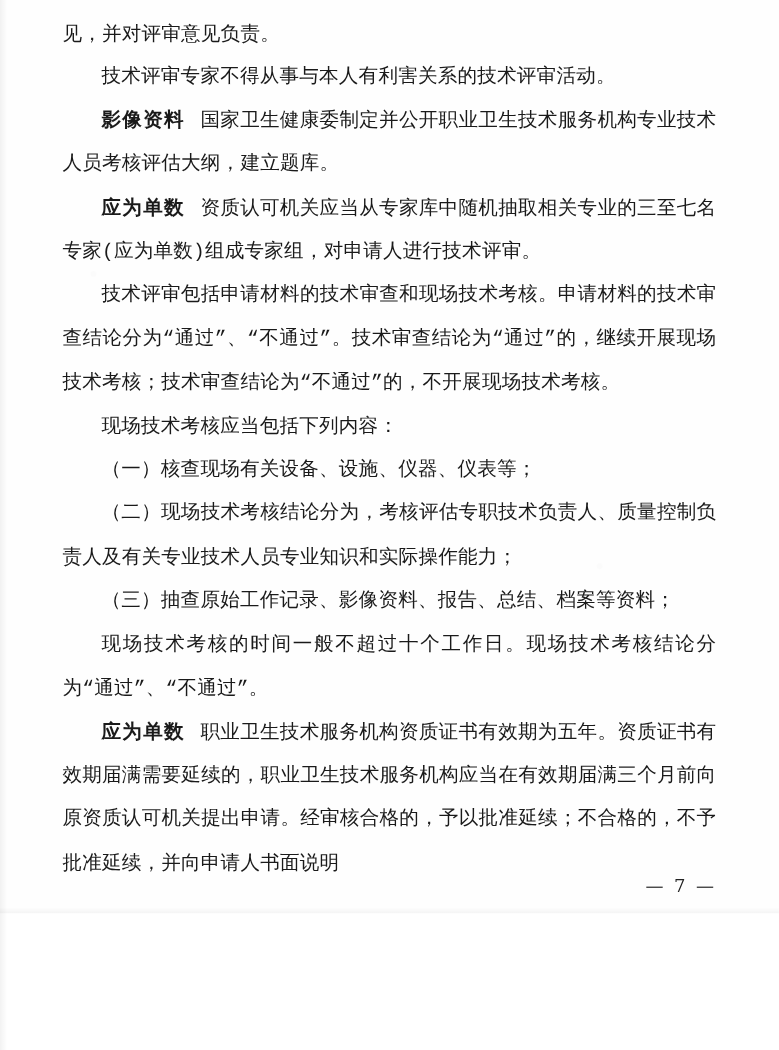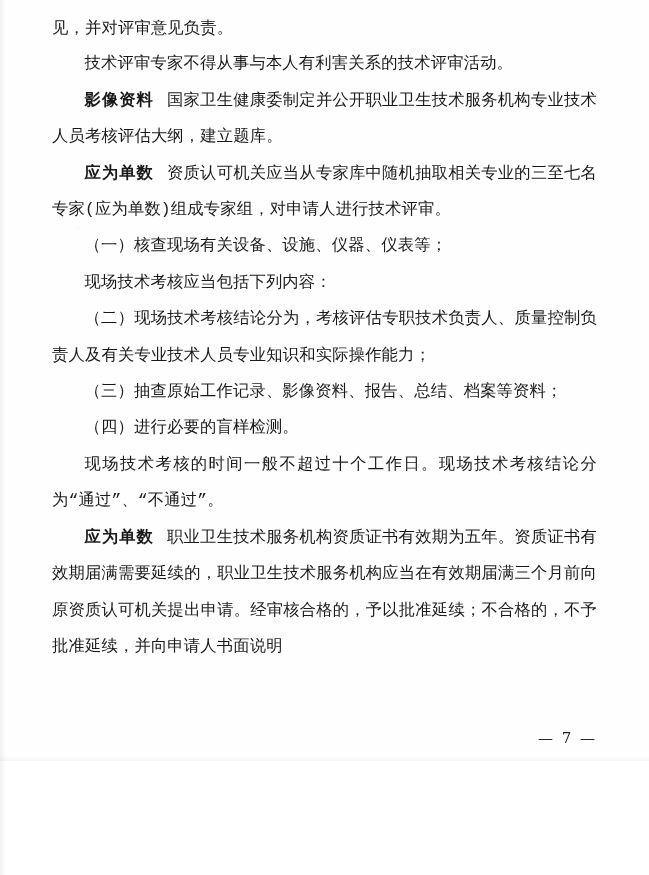--- a/index.html
+++ b/index.html
@@ -91,40 +91,40 @@
     </p>
 
     <p class="indent">
       <span class="art-label">影像资料</span><span class="art-gap"></span><span>国家卫生健康委制定并公开职业卫生技术服务机构专业技术人员考核评估大纲，建立题库。</span>
     </p>
 
     <p class="indent">
       <span class="art-label">应为单数</span><span class="art-gap"></span><span>资质认可机关应当从专家库中随机抽取相关专业的三至七名专家(应为单数)组成专家组，对申请人进行技术评审。</span>
     </p>
 
-
     <p class="indent">
-      <span>（一）核查现场有关设备、设施、仪器、仪表等；</span>
+      <span>技术评审包括申请材料的技术审查和现场技术考核。申请材料的技术审查结论分为“通过”、“不通过”。技术审查结论为“通过”的，继续开展现场技术考核；技术审查结论为“不通过”的，不开展现场技术考核。</span>
     </p>
 
     <p class="indent">
       <span>现场技术考核应当包括下列内容：</span>
+    </p>
+
+    <p class="indent">
+      <span>（一）核查现场有关设备、设施、仪器、仪表等；</span>
     </p>
 
     <p class="indent">
       <span>（二）现场技术考核结论分为，考核评估专职技术负责人、质量控制负责人及有关专业技术人员专业知识和实际操作能力；</span>
     </p>
 
     <p class="indent">
       <span>（三）抽查原始工作记录、影像资料、报告、总结、档案等资料；</span>
     </p>
 
-    <p class="indent">
-      <span>（四）进行必要的盲样检测。</span>
-    </p>
 
     <p class="indent">
       <span>现场技术考核的时间一般不超过十个工作日。现场技术考核结论分为“通过”、“不通过”。</span>
     </p>
 
     <p class="indent">
       <span class="art-label">应为单数</span><span class="art-gap"></span><span>职业卫生技术服务机构资质证书有效期为五年。资质证书有效期届满需要延续的，职业卫生技术服务机构应当在有效期届满三个月前向原资质认可机关提出申请。经审核合格的，予以批准延续；不合格的，不予批准延续，并向申请人书面说明</span>
     </p>
 
   </div>

